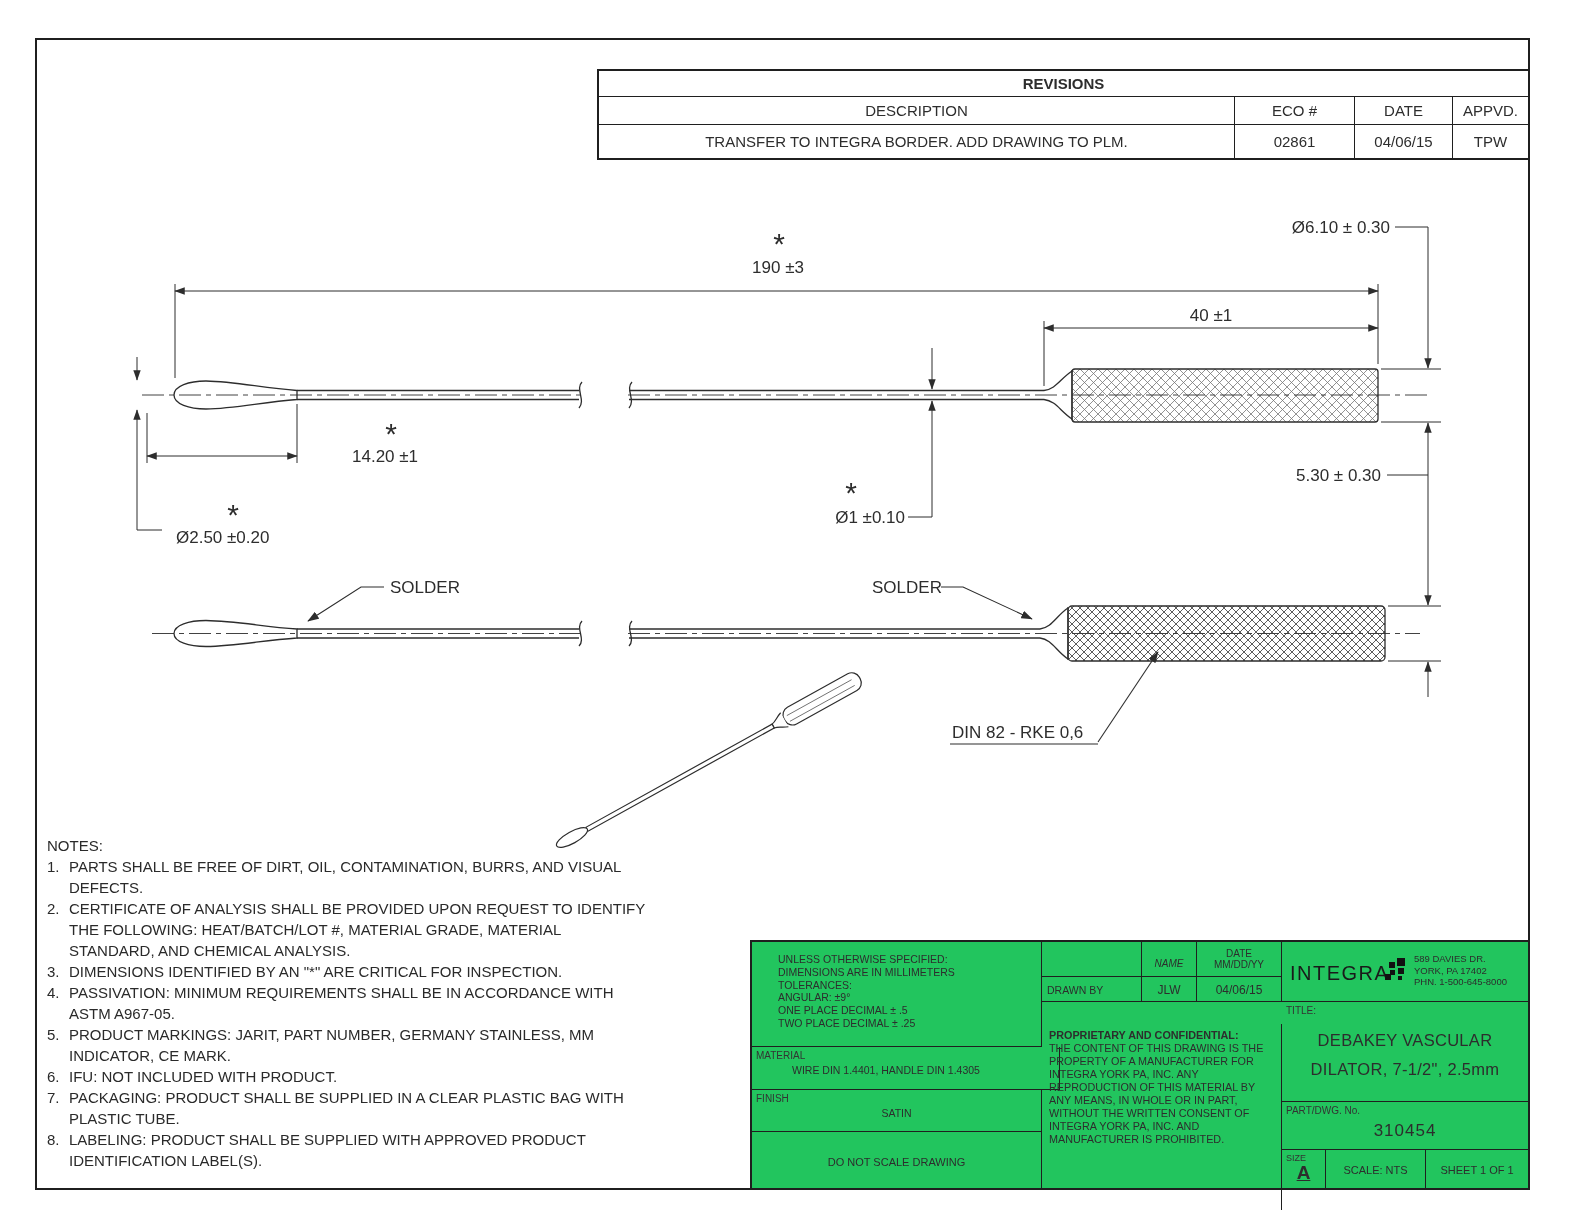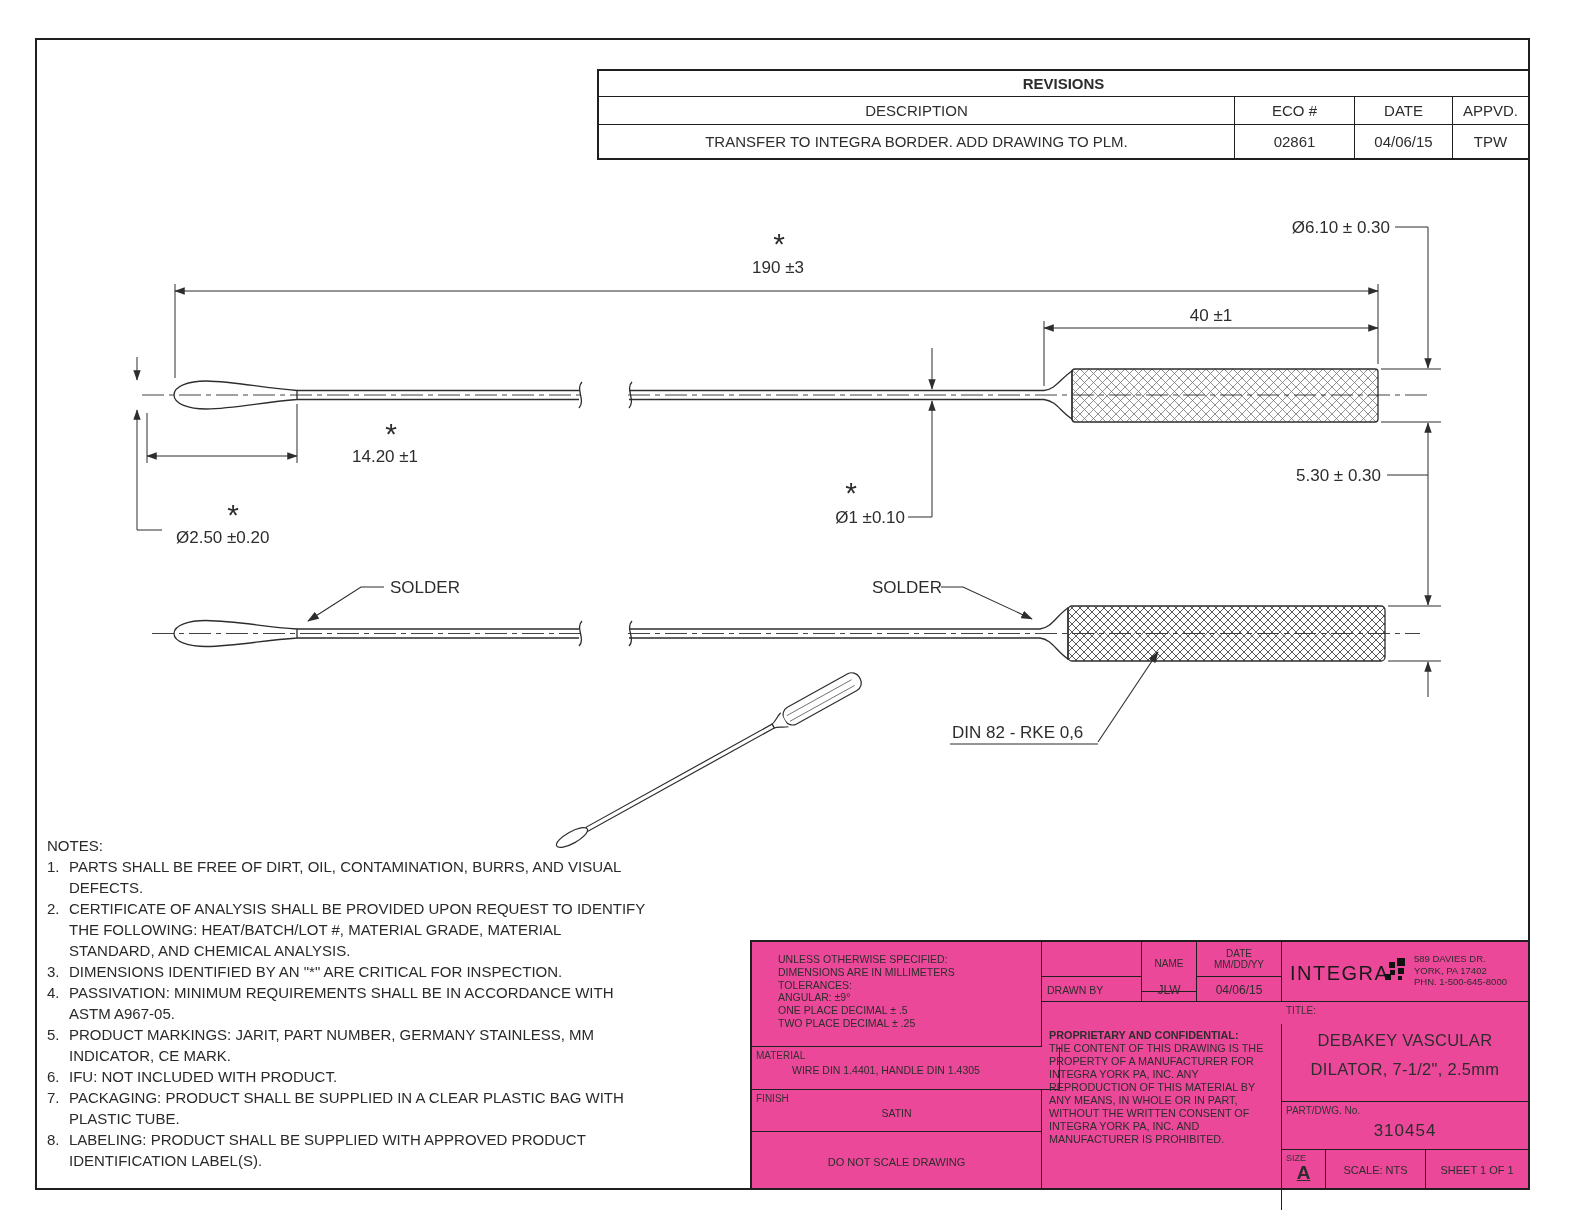--- a/index.html
+++ b/index.html
@@ -20,21 +20,21 @@
   
   .drawing { position:absolute; left:0; top:0; }
 
   
   .notes { position:absolute; left:47px; top:835px; width:600px; font-size:15px; line-height:21px; color:#2a2a2a; }
   .note-item { display:flex; }
   .note-num { width:22px; flex:0 0 22px; }
   .note-text { flex:1; }
 
   
-  .tblock { position:absolute; left:750px; top:940px; width:780px; height:250px; border:2px solid #1f1f1f; background:#ec4899; }
+  .tblock { position:absolute; left:750px; top:940px; width:780px; height:250px; border:2px solid #1f1f1f; background:#22c55e; }
   .tb-cell { position:absolute; }
   .br { border-right:1.5px solid #1f1f1f; }
   .bb { border-bottom:1.5px solid #1f1f1f; }
   .cell-label { position:absolute; top:3px; left:4px; font-size:10px; color:#333; }
   .tol { padding:11px 4px 0 26px; font-size:10.5px; line-height:12.8px; }
   .mat-val { padding:17px 0 0 40px; font-size:10.5px; }
   .fin-val { padding-top:17px; text-align:center; font-size:10.5px; }
   .noscale { text-align:center; padding-top:24px; font-size:11px; }
   .hdr-sm { text-align:center; font-size:10px; }
   .val-sm { text-align:center; font-size:12px; padding-top:6px; }
@@ -237,21 +237,21 @@
       <span class="cell-label">MATERIAL</span>
       <div class="mat-val">WIRE DIN 1.4401, HANDLE DIN 1.4305</div>
     </div>
     <div class="tb-cell br bb" style="left:0; top:148px; width:290px; height:42px;">
       <span class="cell-label">FINISH</span>
       <div class="fin-val">SATIN</div>
     </div>
     <div class="tb-cell br noscale" style="left:0; top:190px; width:290px; height:56px;">DO NOT SCALE DRAWING</div>
 
     <div class="tb-cell br bb" style="left:290px; top:0; width:100px; height:35px;"></div>
-    <div class="tb-cell br bb hdr-sm" style="left:390px; top:0; width:55px; height:50px; padding-top:16px;">
+    <div class="tb-cell br bb hdr-sm" style="left:390px; top:0; width:55px; height:35px; padding-top:16px;font-style:italic;">
       <span>NAME</span>
     </div>
     <div class="tb-cell br bb hdr-sm" style="left:445px; top:0; width:85px; height:35px; padding-top:6px;">
       <div>DATE</div>
       <div>MM/DD/YY</div>
     </div>
     <div class="tb-cell br bb" style="left:290px; top:35px; width:100px; height:25px; font-size:10.5px; padding:7px 0 0 5px;">
       <span>DRAWN BY</span>
     </div>
     <div class="tb-cell br bb val-sm" style="left:390px; top:35px; width:55px; height:25px;">

